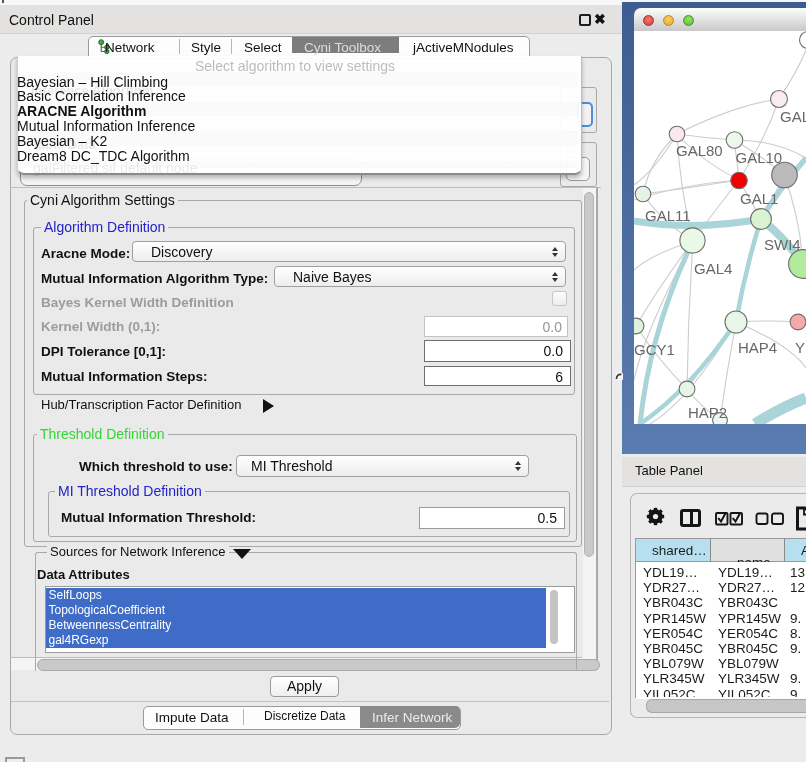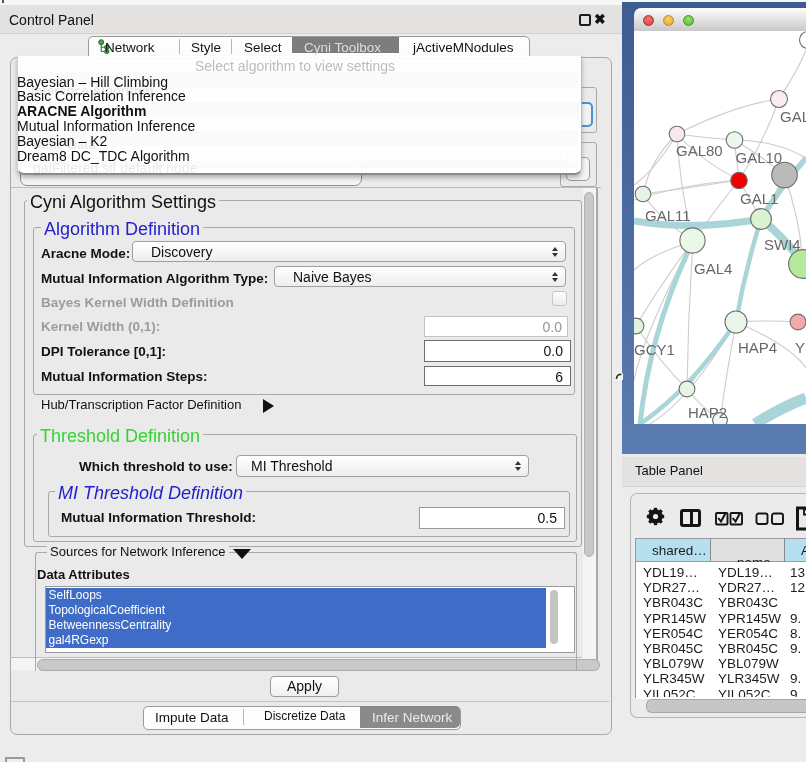--- a/index.html
+++ b/index.html
@@ -2,21 +2,21 @@
 <html><head>
 <meta charset="utf-8">
 <style>
   html,body{margin:0;padding:0;}
   body{width:806px;height:762px;overflow:hidden;position:relative;
        font-family:"Liberation Sans", sans-serif;background:#ececec;}
   .ab{position:absolute;}
   .lbl{position:absolute;font-size:13px;color:#111;white-space:nowrap;line-height:1.15;}
   .bold{font-weight:bold;}
   .grp{position:absolute;border:1px solid #a8a8a8;border-radius:3px;}
-  .gtitle{position:absolute;font-size:18px;background:#eaeaea;padding:0 3px;white-space:nowrap;line-height:1.1;}
+  .gtitle{position:absolute;font-size:14px;background:#eaeaea;padding:0 3px;white-space:nowrap;line-height:1.1;}
   .combo{position:absolute;background:linear-gradient(#ffffff,#ededed);
          border:1px solid #9f9f9f;border-radius:4px;font-size:14px;color:#111;}
   .combo .ct{position:absolute;left:18px;top:2px;}
   .spin{position:absolute;right:7px;top:0;bottom:0;display:flex;flex-direction:column;justify-content:center;align-items:center;}
   .spin i{display:block;width:0;height:0;border-left:3.5px solid transparent;border-right:3.5px solid transparent;}
   .spin .up{border-bottom:4.5px solid #333;margin-bottom:2px;}
   .spin .dn{border-top:4.5px solid #333;}
   .tfield{position:absolute;background:#fff;font-size:14px;color:#111;text-align:right;}
   .ditem{position:absolute;left:17px;font-size:14px;color:#111;white-space:nowrap;line-height:1.1;}
   .ghost{position:absolute;font-size:13px;color:rgba(40,40,40,0.10);white-space:nowrap;}
@@ -105,21 +105,21 @@
 <div class="lbl bold" style="left:79px;top:459px;font-size:13.5px;">Which threshold to use:</div>
 <div class="combo" style="left:236px;top:455px;width:291px;height:20px;">
   <span class="ct" style="left:14px;">MI Threshold</span>
   <span class="spin">
       <i class="up"></i>
       <i class="dn"></i>
     </span>
 </div>
 
 <div class="grp" style="left:48px;top:491px;width:520px;height:44px;"></div>
-<div class="gtitle" style="left:55px;top:484px;color:#2222cc;font-style:italic;">MI Threshold Definition</div>
+<div class="gtitle" style="left:55px;top:484px;color:#2222cc;">MI Threshold Definition</div>
 <div class="lbl bold" style="left:61px;top:510px;font-size:13.5px;">Mutual Information Threshold:</div>
 <div class="tfield" style="left:419px;top:507px;width:137px;height:18px;border:1px solid #9a9a9a;padding:2px 7px 0 0;">0.5</div>
 
 <div class="grp" style="left:35px;top:552px;width:540px;height:118px;border-bottom:none;border-radius:3px 3px 0 0;"></div>
 <div class="gtitle" style="left:47px;top:545px;color:#111;font-size:13px;text-align:right;">Sources for Network Inference</div>
 <div class="ab" style="left:233px;top:549px;width:0;height:0;border-left:9px solid transparent;border-right:9px solid transparent;border-top:10px solid #111;"></div>
 <div class="lbl bold" style="left:37px;top:568px;">Data Attributes</div>
 
 <div class="ab" style="left:44.5px;top:586px;width:528px;height:65px;background:#ffffff;border:1px solid #9a9a9a;"></div>
 <div class="ab" style="left:45.5px;top:587.7px;width:500px;height:60px;background:#3e6cc7;"></div>

